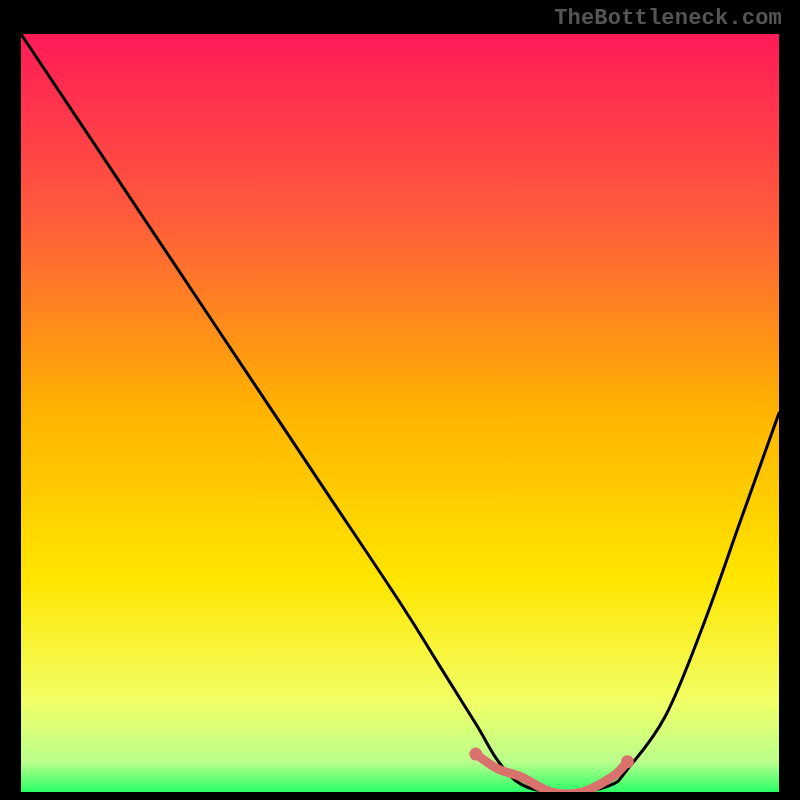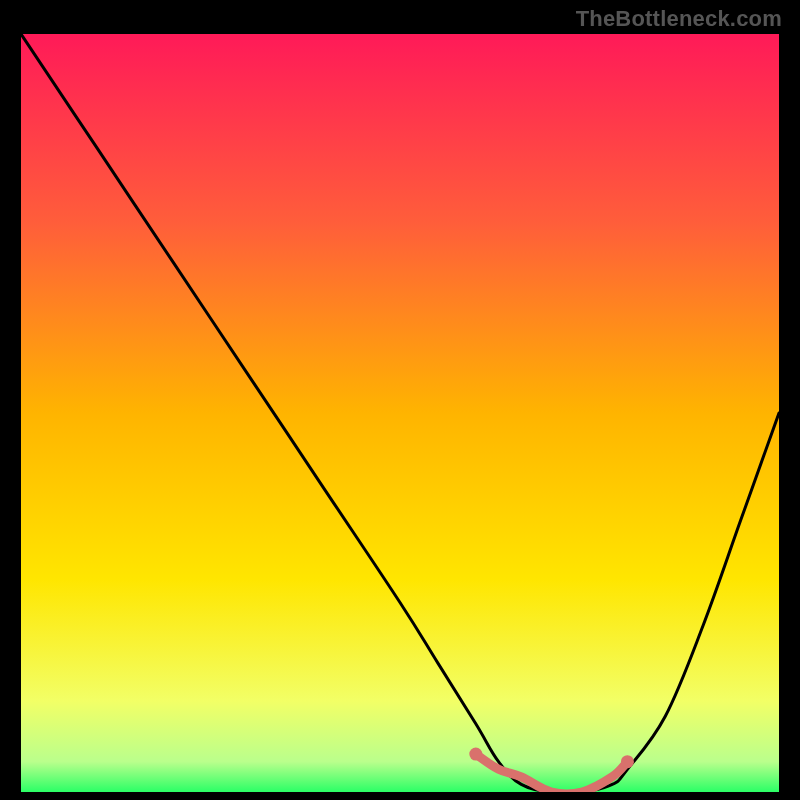--- a/index.html
+++ b/index.html
@@ -19,20 +19,21 @@
   }
   .watermark {
     position: absolute;
     top: 6px;
     right: 18px;
     color: #555;
     font-size: 22px;
     font-weight: 600;
     letter-spacing: 0.2px;
     z-index: 3;
+    font-family: Liberation Mono, monospace;
   }
   .plot {
     position: absolute;
     left: 21px;
     top: 34px;
     width: 758px;
     height: 758px;
   }
   .plot svg {
     display: block;

